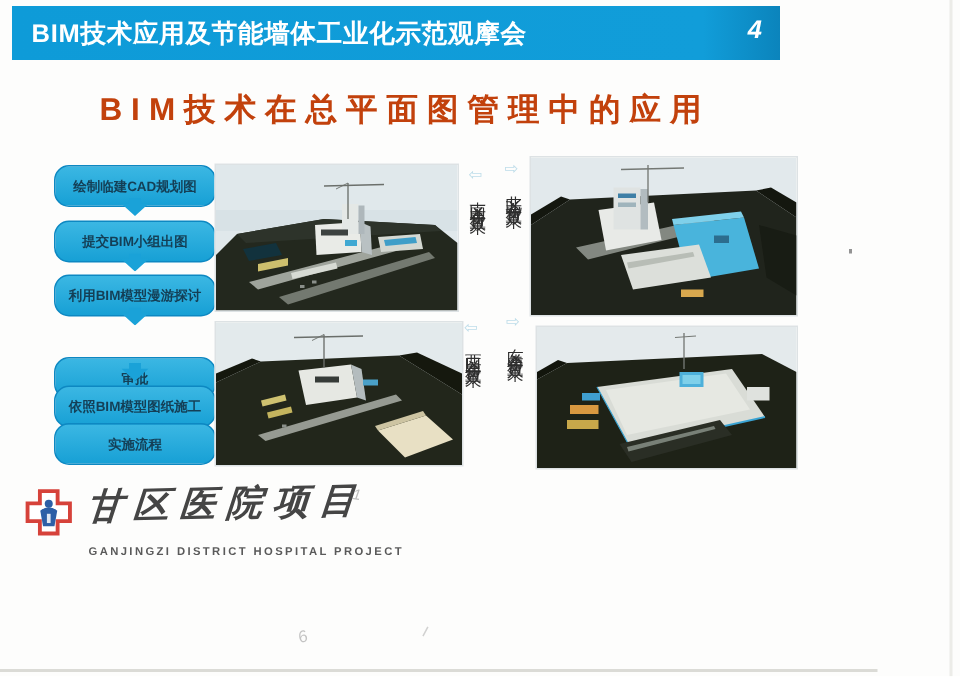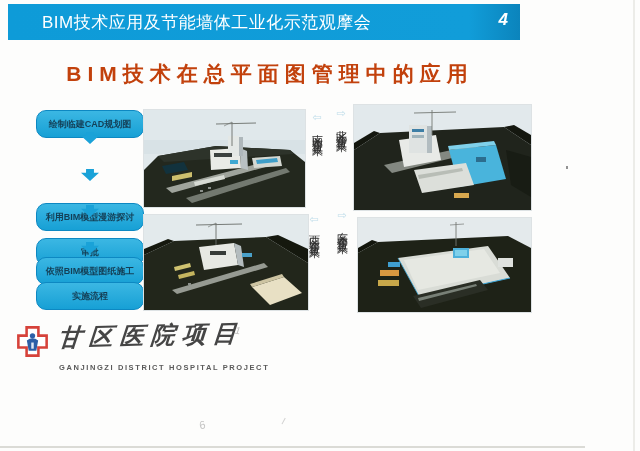--- a/index.html
+++ b/index.html
@@ -11,21 +11,21 @@
   
   .scan-edge-bottom{position:absolute;left:0;top:446px;width:585px;height:2px;background:#cfcfca;opacity:.75;}
   .scan-edge-right{position:absolute;left:633px;top:0;width:2px;height:451px;background:#ececе8;background:#ecece8;}
 
   
   .header{
     position:absolute;left:8px;top:4px;width:512px;height:36px;
     background:linear-gradient(90deg,#0e9bd8 0%,#119dd9 90%,#0b84bc 100%);
     color:#fff;display:flex;align-items:center;
   }
-  .header-title{font-size:17px;font-weight:normal;padding-left:34px;letter-spacing:.5px;}
+  .header-title{font-size:17px;font-weight:bold;padding-left:13px;letter-spacing:.5px;}
   .header-page{position:absolute;right:12px;top:6px;font-size:17px;font-weight:bold;font-style:italic;}
 
   
   .slide-title{
     position:absolute;left:30px;top:54px;width:480px;height:40px;
     line-height:40px;text-align:center;
     font-size:21px;font-weight:bold;letter-spacing:6px;color:#c2410c;
   }
 
   
@@ -84,22 +84,23 @@
 
   <div class="header">
     <span class="header-title">BIM技术应用及节能墙体工业化示范观摩会</span>
     <span class="header-page">4</span>
   </div>
 
   <div class="slide-title">BIM技术在总平面图管理中的应用</div>
 
   <div class="flow-box" style="top:110px;">绘制临建CAD规划图</div>
   <div class="flow-arrow" style="top:132px;"></div>
+  <div class="flow-box" style="top:147px;">提交BIM小组出图</div>
   <div class="flow-arrow" style="top:169px;"></div>
-  <div class="flow-box" style="top:183px;margin-top:20px;">利用BIM模型漫游探讨</div>
+  <div class="flow-box" style="top:183px;">利用BIM模型漫游探讨</div>
   <div class="flow-arrow" style="top:205px;"></div>
   <div class="flow-box" style="top:220px;margin-top:18px;">审批</div>
   <div class="flow-arrow" style="top:242px;"></div>
   <div class="flow-box" style="top:257px;">依照BIM模型图纸施工</div>
   <div class="flow-box" style="top:282px;">实施流程</div>
 
   <div class="render" style="left:143px;top:109px;width:163px;height:99px;">
     <svg width="161" height="97" viewBox="0 0 161 97">
       <rect width="161" height="97" fill="#e0e8eb"></rect>
       <rect y="30" width="161" height="14" fill="#d8e2e6"></rect>

